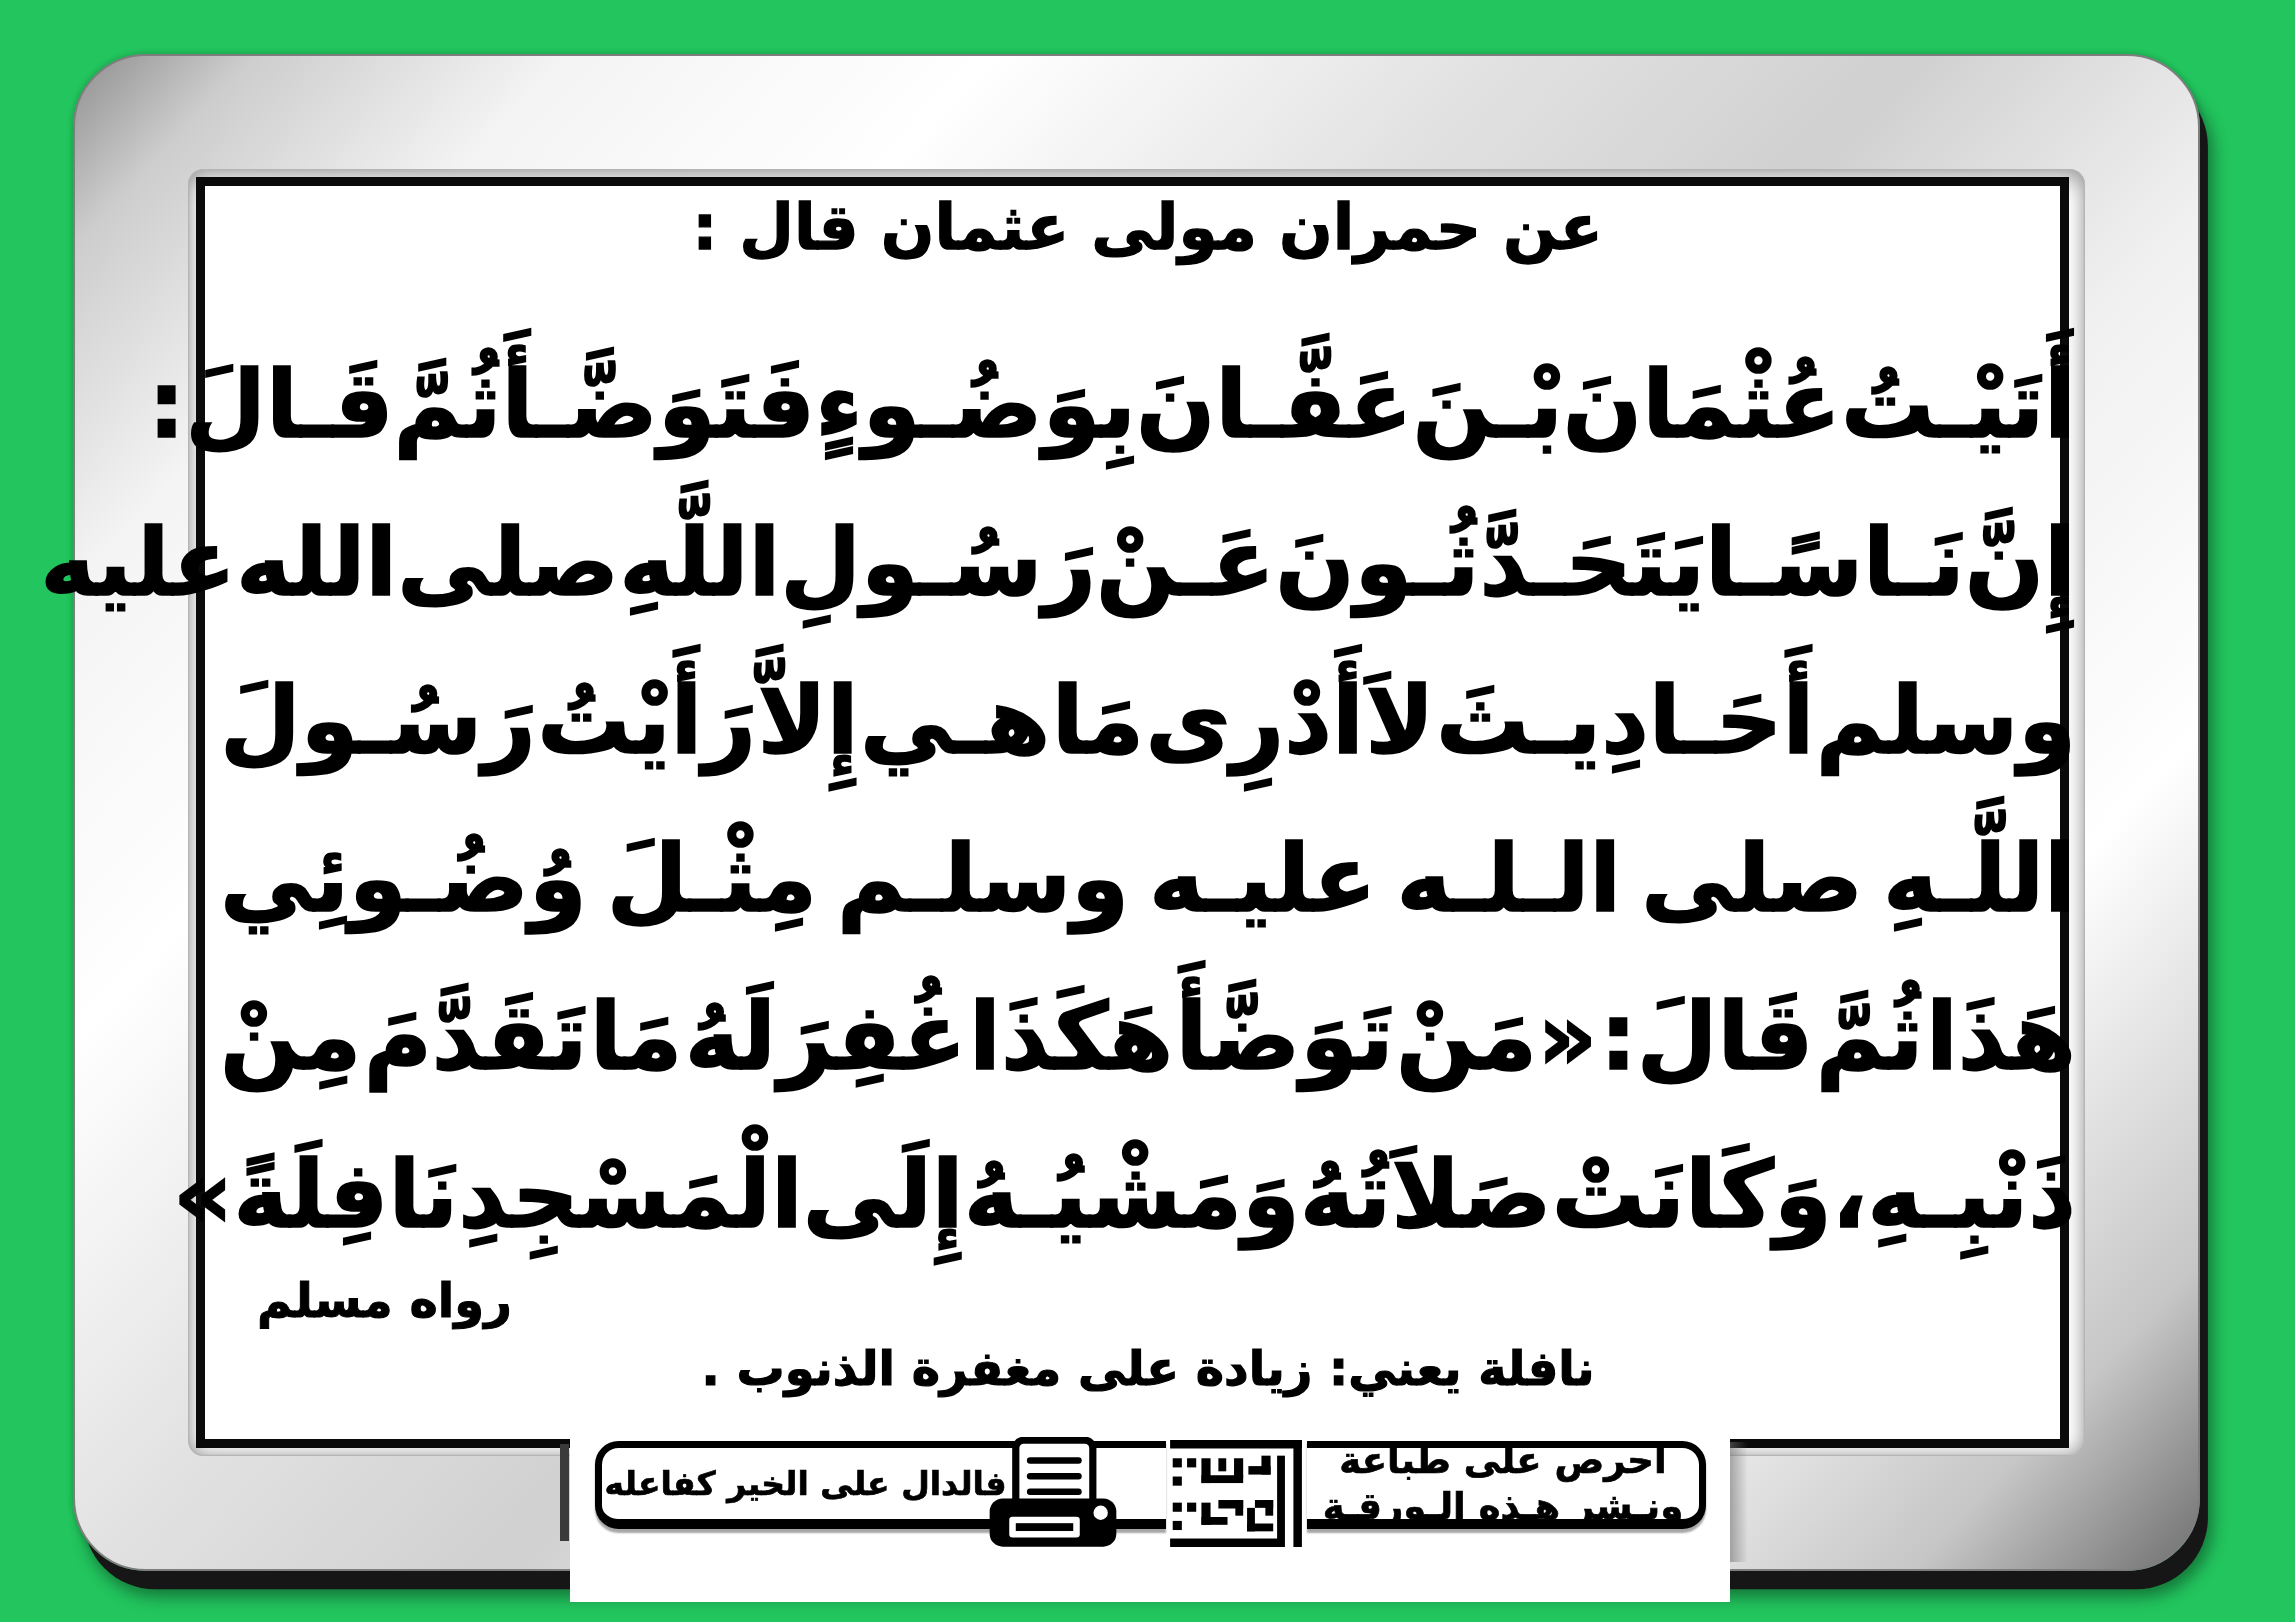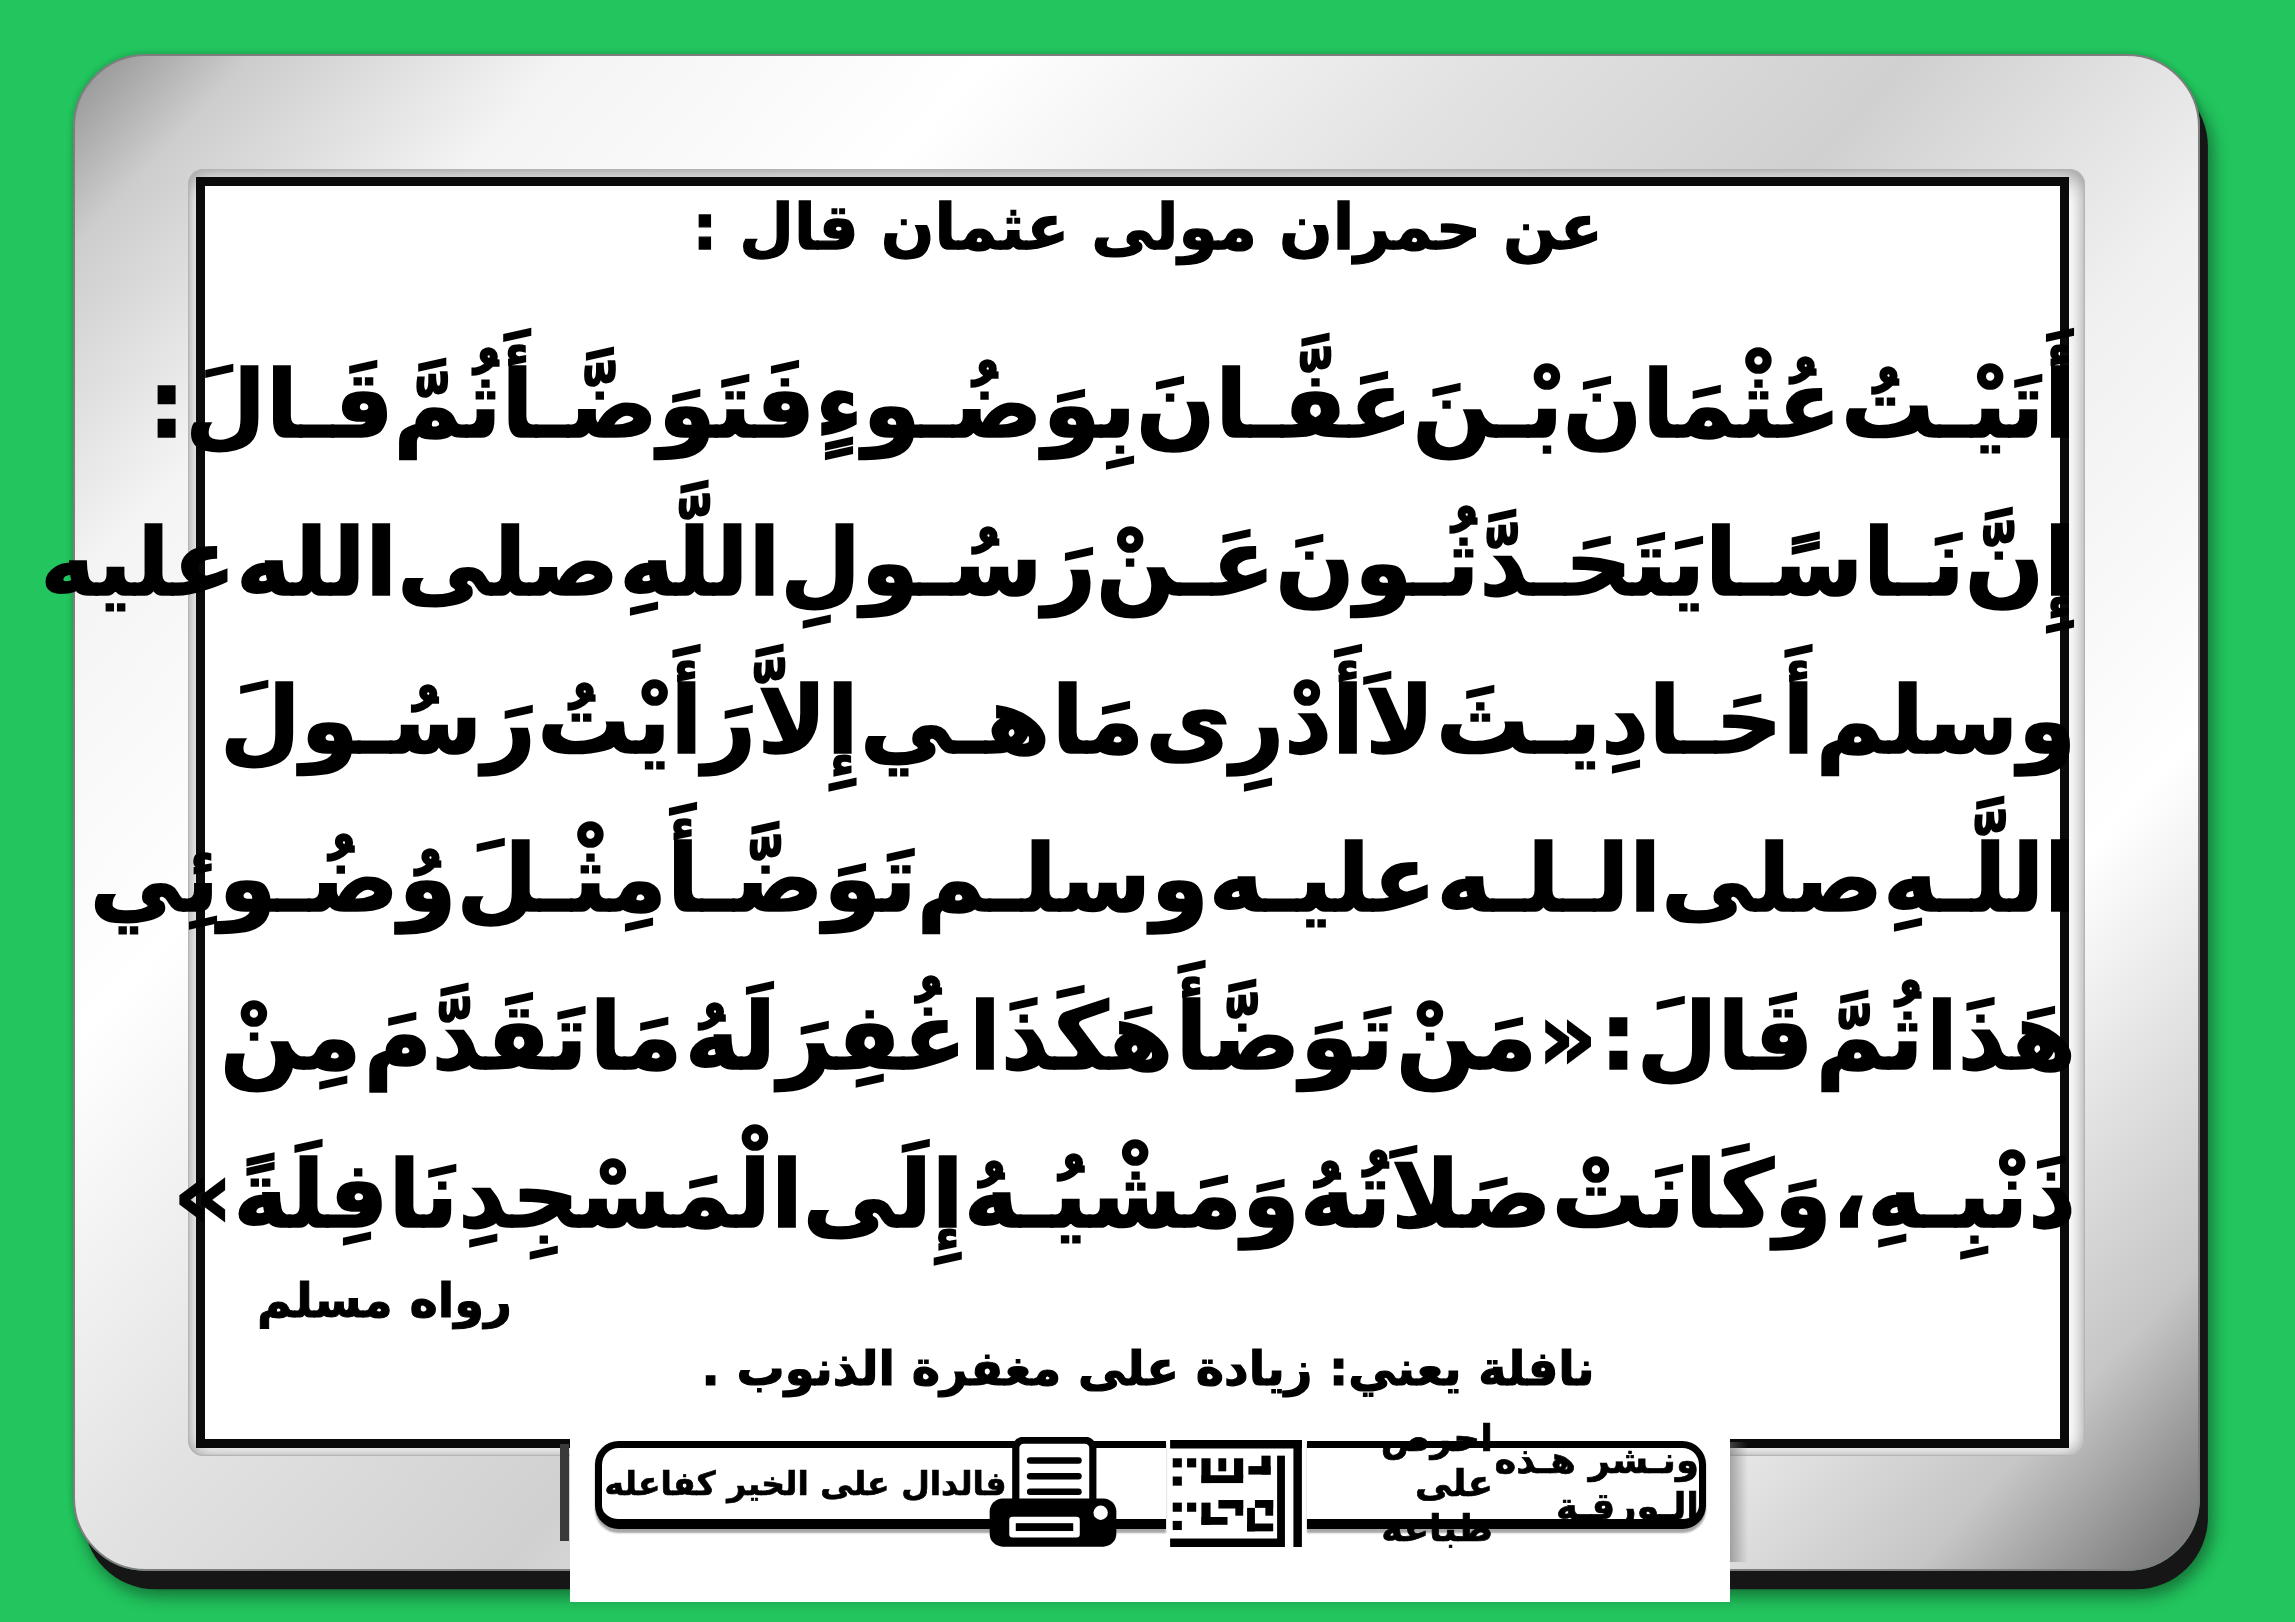--- a/index.html
+++ b/index.html
@@ -36,21 +36,21 @@
   .cut-edge-left{position:absolute;left:560px;top:1444px;width:9.2px;height:97px;
          background:#3a3a3a;filter:blur(0.7px);}
   .cut-edge-right{position:absolute;left:1730px;top:1442px;width:18.3px;height:120px;
          background:linear-gradient(to right, rgba(110,110,110,.55), rgba(220,220,220,0));}
   .fbox{position:absolute;top:1441px;height:88px;background:#fff;border:7.2px solid #000;
         border-bottom-width:10.5px;box-sizing:border-box;box-shadow:0 3.3px 2px rgba(0,0,0,.35);}
   .fbox-left{left:595px;width:571px;border-right:0;border-radius:23.6px 0 0 23.6px;
         padding-right:157px;display:flex;flex-direction:column;justify-content:center;
         align-items:center;gap:3.9px;}
   .fbox-right{left:1307px;width:399px;border-left:0;border-radius:0 23.6px 23.6px 0;
-        display:flex;flex-direction:row;justify-content:center;align-items:center;gap:1.3px;}
+        display:flex;flex-direction:column;justify-content:center;align-items:center;gap:1.3px;}
   .fbox-ar1{font-size:33px;font-weight:700;direction:rtl;-webkit-text-stroke:0.7px #000;}
   .fbox-url{font-family:"Liberation Serif",serif;font-weight:700;font-size:39px;
         letter-spacing:1.3px;-webkit-text-stroke:0.7px #000;}
   .fbox-ar2{font-size:37px;font-weight:700;direction:rtl;-webkit-text-stroke:0.7px #000;line-height:1.22;}
   .printer{position:absolute;left:988px;top:1437px;width:130px;height:111px;}
   .kufic{position:absolute;left:1170px;top:1440px;width:132px;height:107px;}
 </style>
 </head>
 <body>
 
@@ -95,21 +95,20 @@
         <span>إِلاَّ</span>
         <span>رَأَيْتُ</span>
         <span>رَسُـولَ</span>
       </div>
     <div class="hline justify-words">
         <span>اللَّـهِ</span>
         <span>صلى</span>
         <span>الـلـه</span>
         <span>عليـه</span>
         <span>وسلـم</span>
-        <span>تَوَضَّـأَ</span>
         <span>مِثْـلَ</span>
         <span>وُضُـوئِي</span>
       </div>
     <div class="hline justify-words">
         <span>هَذَا</span>
         <span>ثُمَّ</span>
         <span>قَالَ:</span>
         <span>«مَنْ</span>
         <span>تَوَضَّأَ</span>
         <span>هَكَذَا</span>

